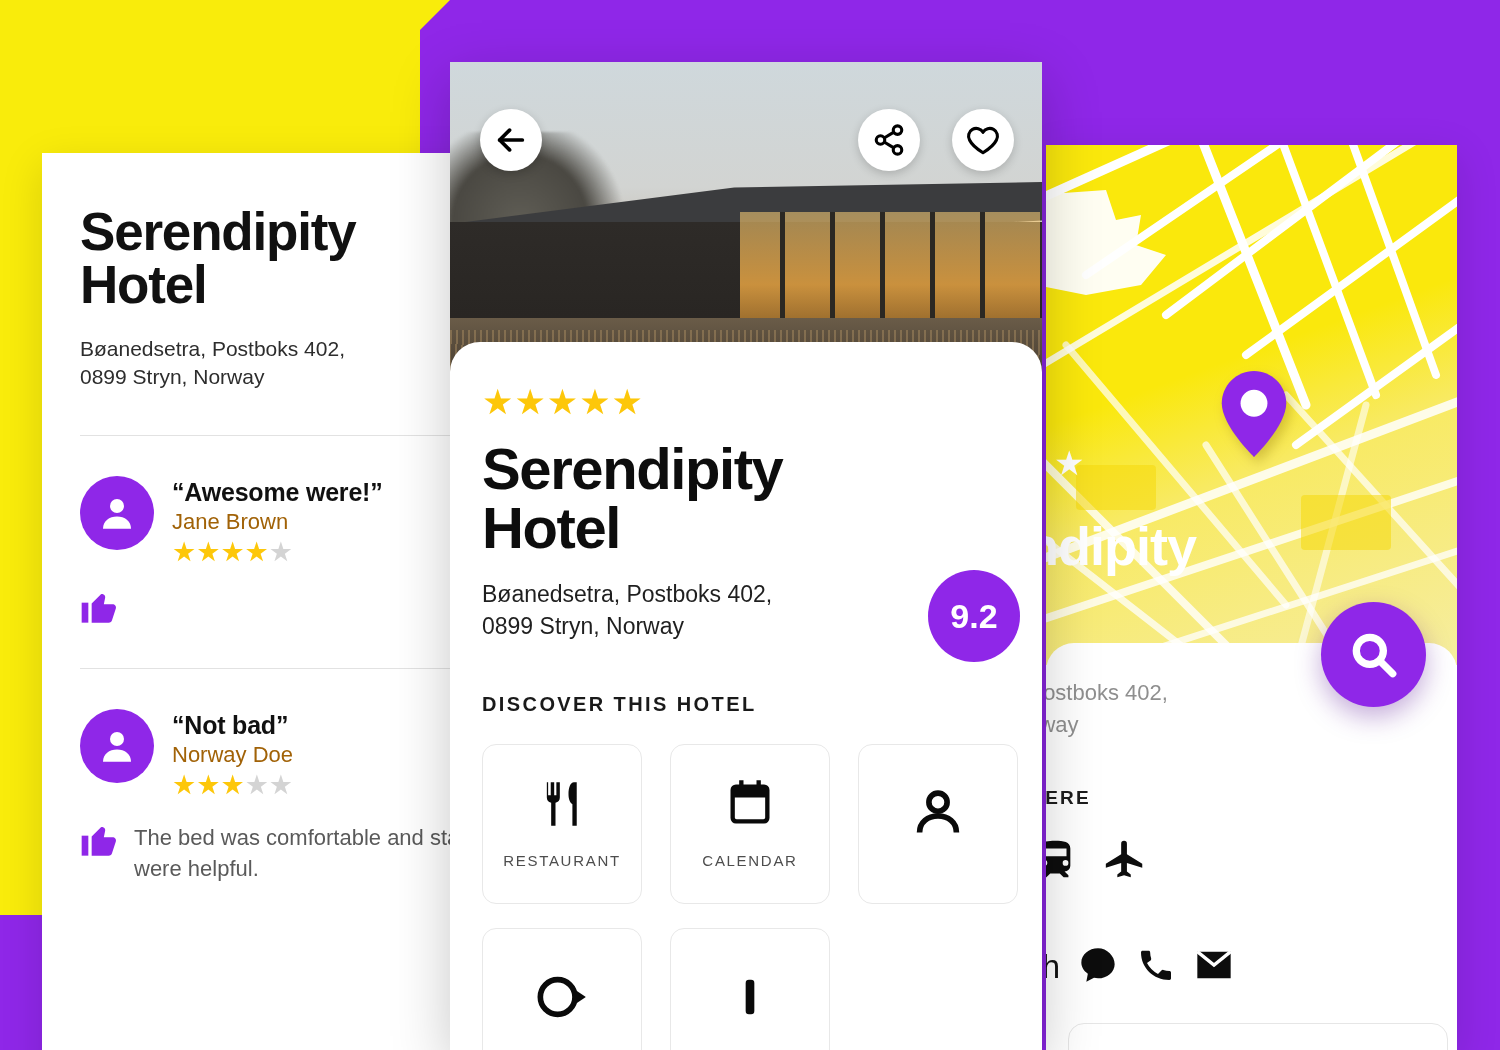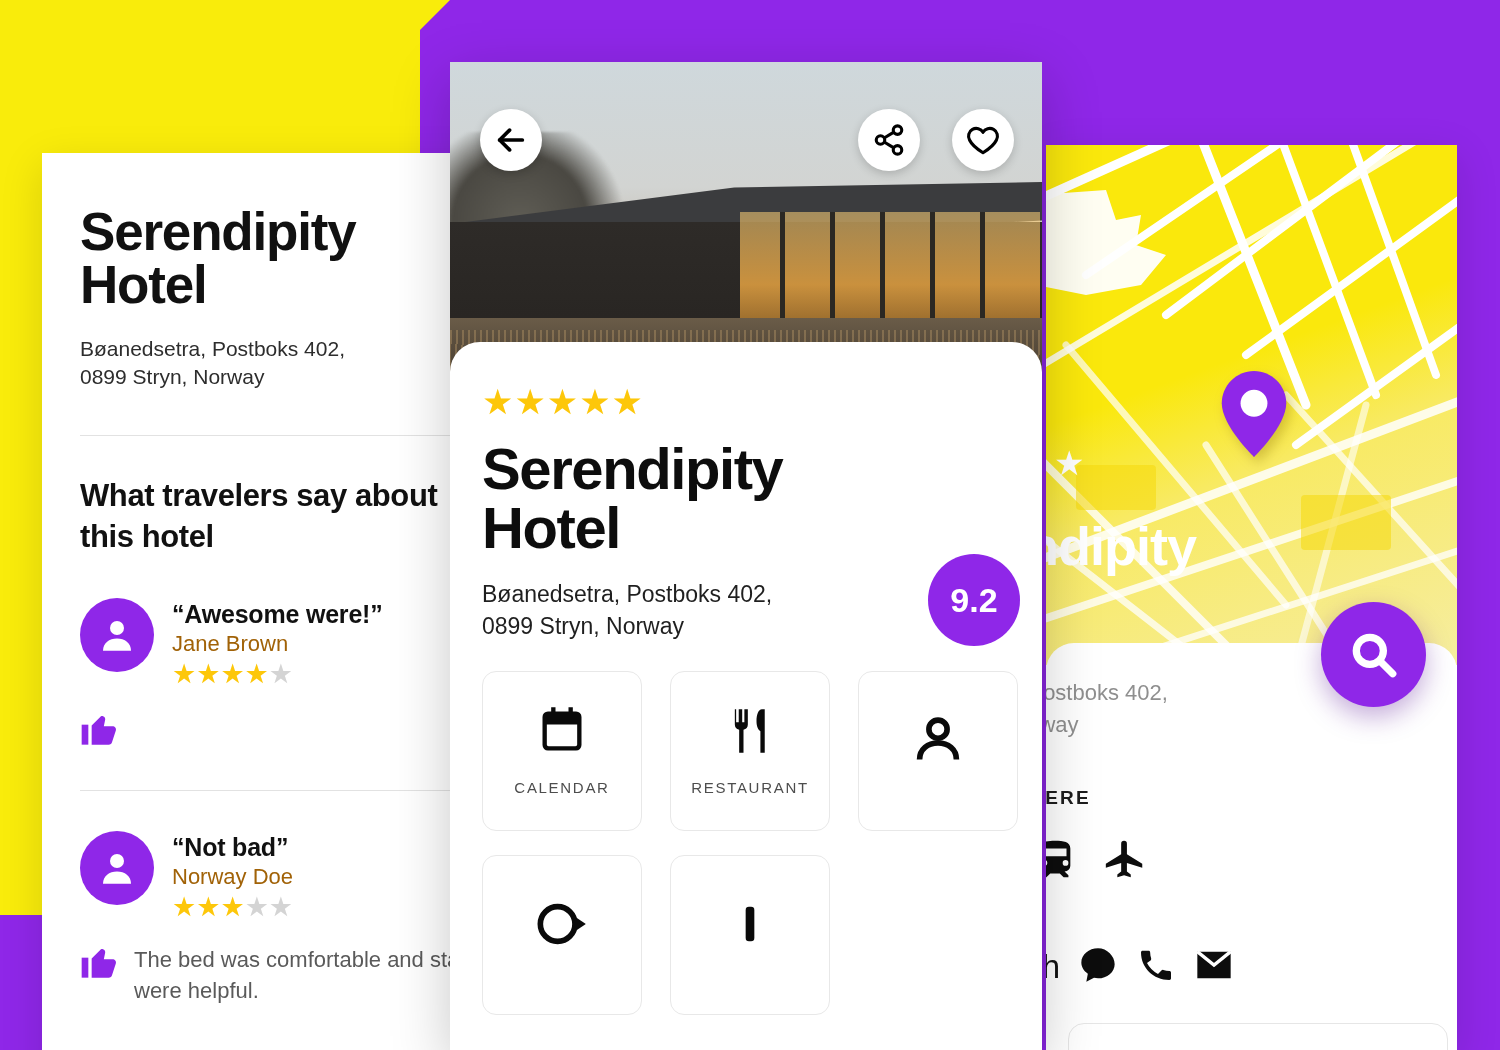--- a/index.html
+++ b/index.html
@@ -218,21 +218,21 @@
   #sheet-title {
     margin-top: 20px;
     font-size: 58px; font-weight: 700; line-height: 1.02;
     letter-spacing: -1.4px; color: #0d0d0d; white-space: pre-line;
   }
   #sheet-address {
     margin-top: 22px;
     font-size: 23px; line-height: 1.38; color: #1f1f1f; white-space: pre-line;
   }
   #score-badge {
-    position: absolute; right: 22px; top: 212px;
+    position: absolute; right: 22px; top: 228px;
     width: 92px; height: 92px; border-radius: 50%;
     background: #8f27e8; color: #fff;
     display: flex; align-items: center; justify-content: center;
     font-size: 34px; font-weight: 700;
   }
   #discover-label {
     margin-top: 50px;
     font-size: 20px; font-weight: 600; letter-spacing: 2.4px; color: #1a1a1a;
   }
   #tile-grid {
@@ -259,22 +259,20 @@
 <div id="bg-yellow-block"></div>
 <div id="bg-yellow-tri"></div>
 <div id="bg-yellow-lower"></div>
 
 <div id="left-panel">
   <div id="left-title">Serendipity
 Hotel</div>
   <div id="left-address">Bøanedsetra, Postboks 402,
 0899 Stryn, Norway</div>
   <div id="left-divider"></div>
-  <div id="left-reviews-heading">What travelers say about
-this hotel</div>
 
   <div class="review">
     <div class="review-head">
       <div class="avatar">
         <svg viewBox="0 0 24 24">
             <circle cx="12" cy="8" r="4"></circle>
             <path d="M4 21c0-4.4 3.6-7 8-7s8 2.6 8 7z"></path>
           </svg>
       </div>
       <div class="review-meta">
@@ -448,33 +446,34 @@
   </div>
 
   <div id="sheet">
     <div id="sheet-stars">★★★★★</div>
     <div id="sheet-title">Serendipity
 Hotel</div>
     <div id="sheet-address">Bøanedsetra, Postboks 402,
 0899 Stryn, Norway</div>
     <div id="score-badge">9.2</div>
 
+    <div id="discover-label">DISCOVER THIS HOTEL</div>
 
     <div id="tile-grid">
       <div class="tile">
         <svg viewBox="0 0 24 24">
+            <path d="M5 2v7a2.5 2.5 0 0 0 2 2.4V22h2V11.4A2.5 2.5 0 0 0 11 9V2h-1.6v6H8.4V2H6.8v6H5.6V2zM17.5 2c-1.6 0-2.5 2.4-2.5 5.5 0 2.2.7 4 1.8 4.6V22h2V2z"></path>
+          </svg>
+        <div class="tile-label">RESTAURANT</div>
+      </div>
+      <div class="tile">
+        <svg viewBox="0 0 24 24">
             <path d="M7 1v2H5.5A2.5 2.5 0 0 0 3 5.5v13A2.5 2.5 0 0 0 5.5 21h13a2.5 2.5 0 0 0 2.5-2.5v-13A2.5 2.5 0 0 0 18.5 3H17V1h-2v2H9V1zM5 9h14v9.2c0 .4-.4.8-.8.8H5.8c-.4 0-.8-.4-.8-.8z"></path>
           </svg>
         <div class="tile-label">CALENDAR</div>
-      </div>
-      <div class="tile">
-        <svg viewBox="0 0 24 24">
-            <path d="M5 2v7a2.5 2.5 0 0 0 2 2.4V22h2V11.4A2.5 2.5 0 0 0 11 9V2h-1.6v6H8.4V2H6.8v6H5.6V2zM17.5 2c-1.6 0-2.5 2.4-2.5 5.5 0 2.2.7 4 1.8 4.6V22h2V2z"></path>
-          </svg>
-        <div class="tile-label">RESTAURANT</div>
       </div>
       <div class="tile">
         <svg viewBox="0 0 24 24">
             <circle cx="12" cy="7" r="4.2" fill="none" stroke="#0a0a0a" stroke-width="2.6"></circle>
             <path d="M3.5 21c0-4.7 3.8-7.6 8.5-7.6s8.5 2.9 8.5 7.6" fill="none" stroke="#0a0a0a" stroke-width="2.6"></path>
           </svg>
         <div class="tile-label"></div>
       </div>
       <div class="tile">
         <svg viewBox="0 0 24 24">

